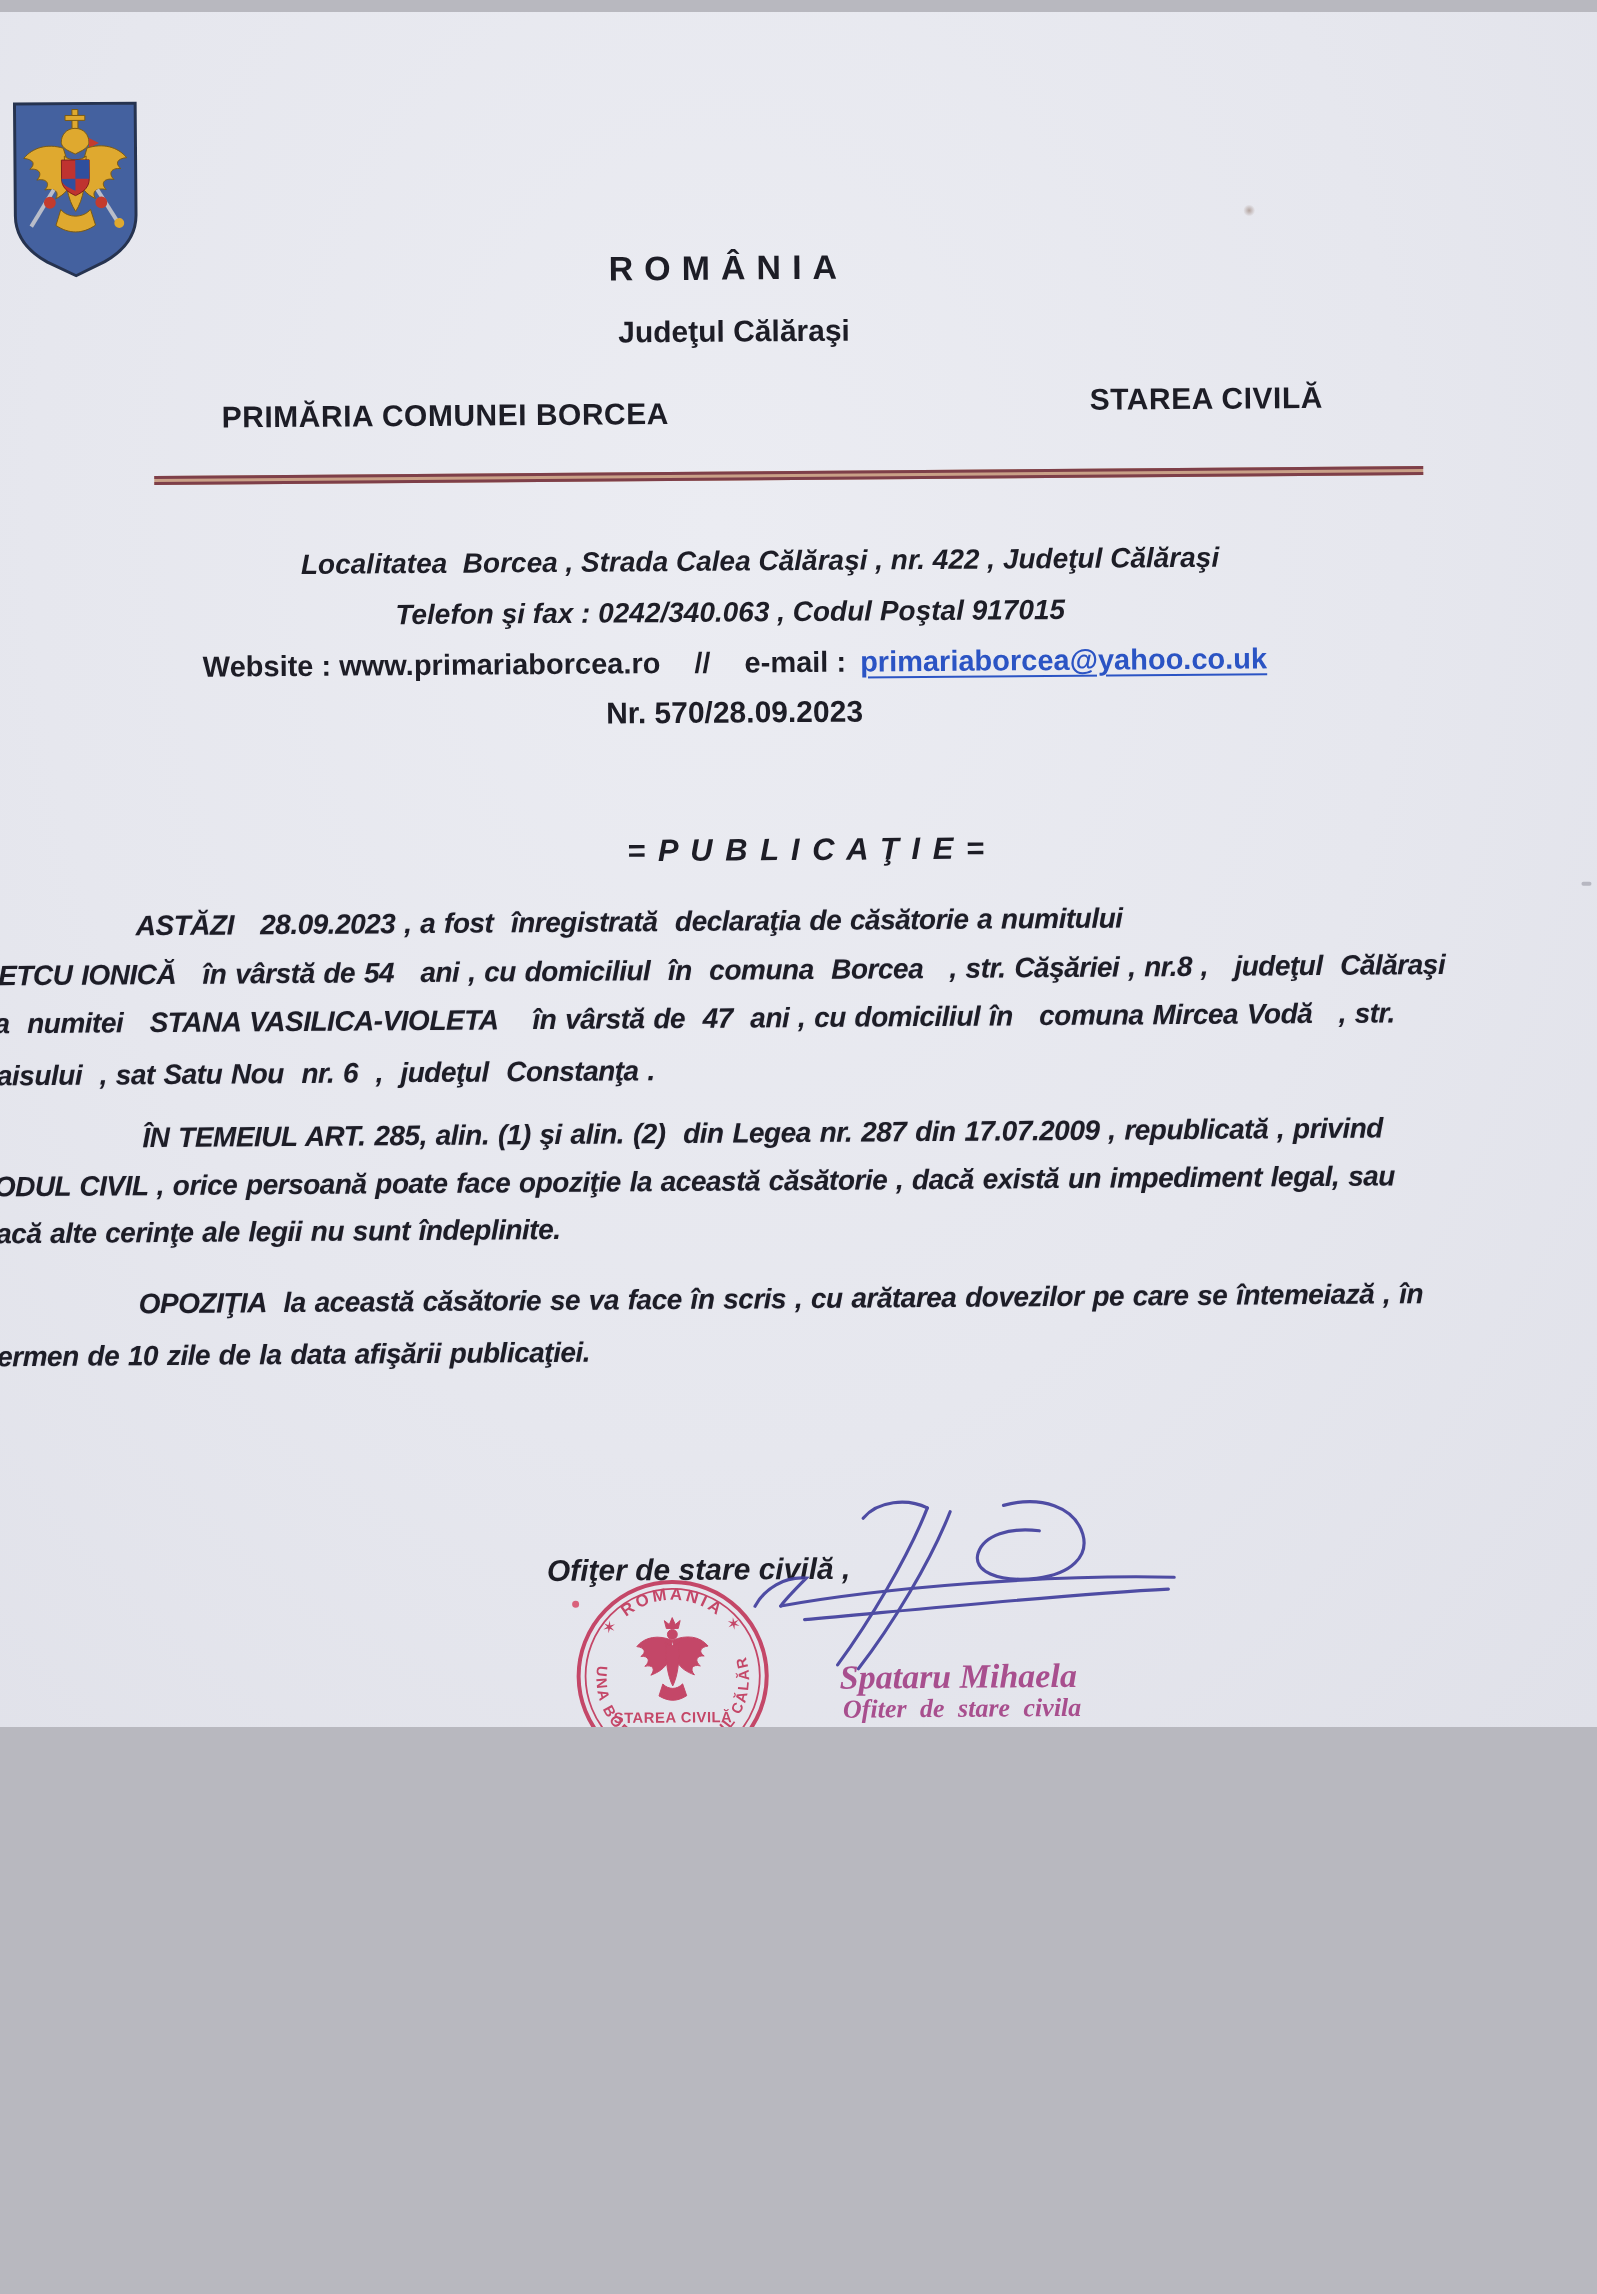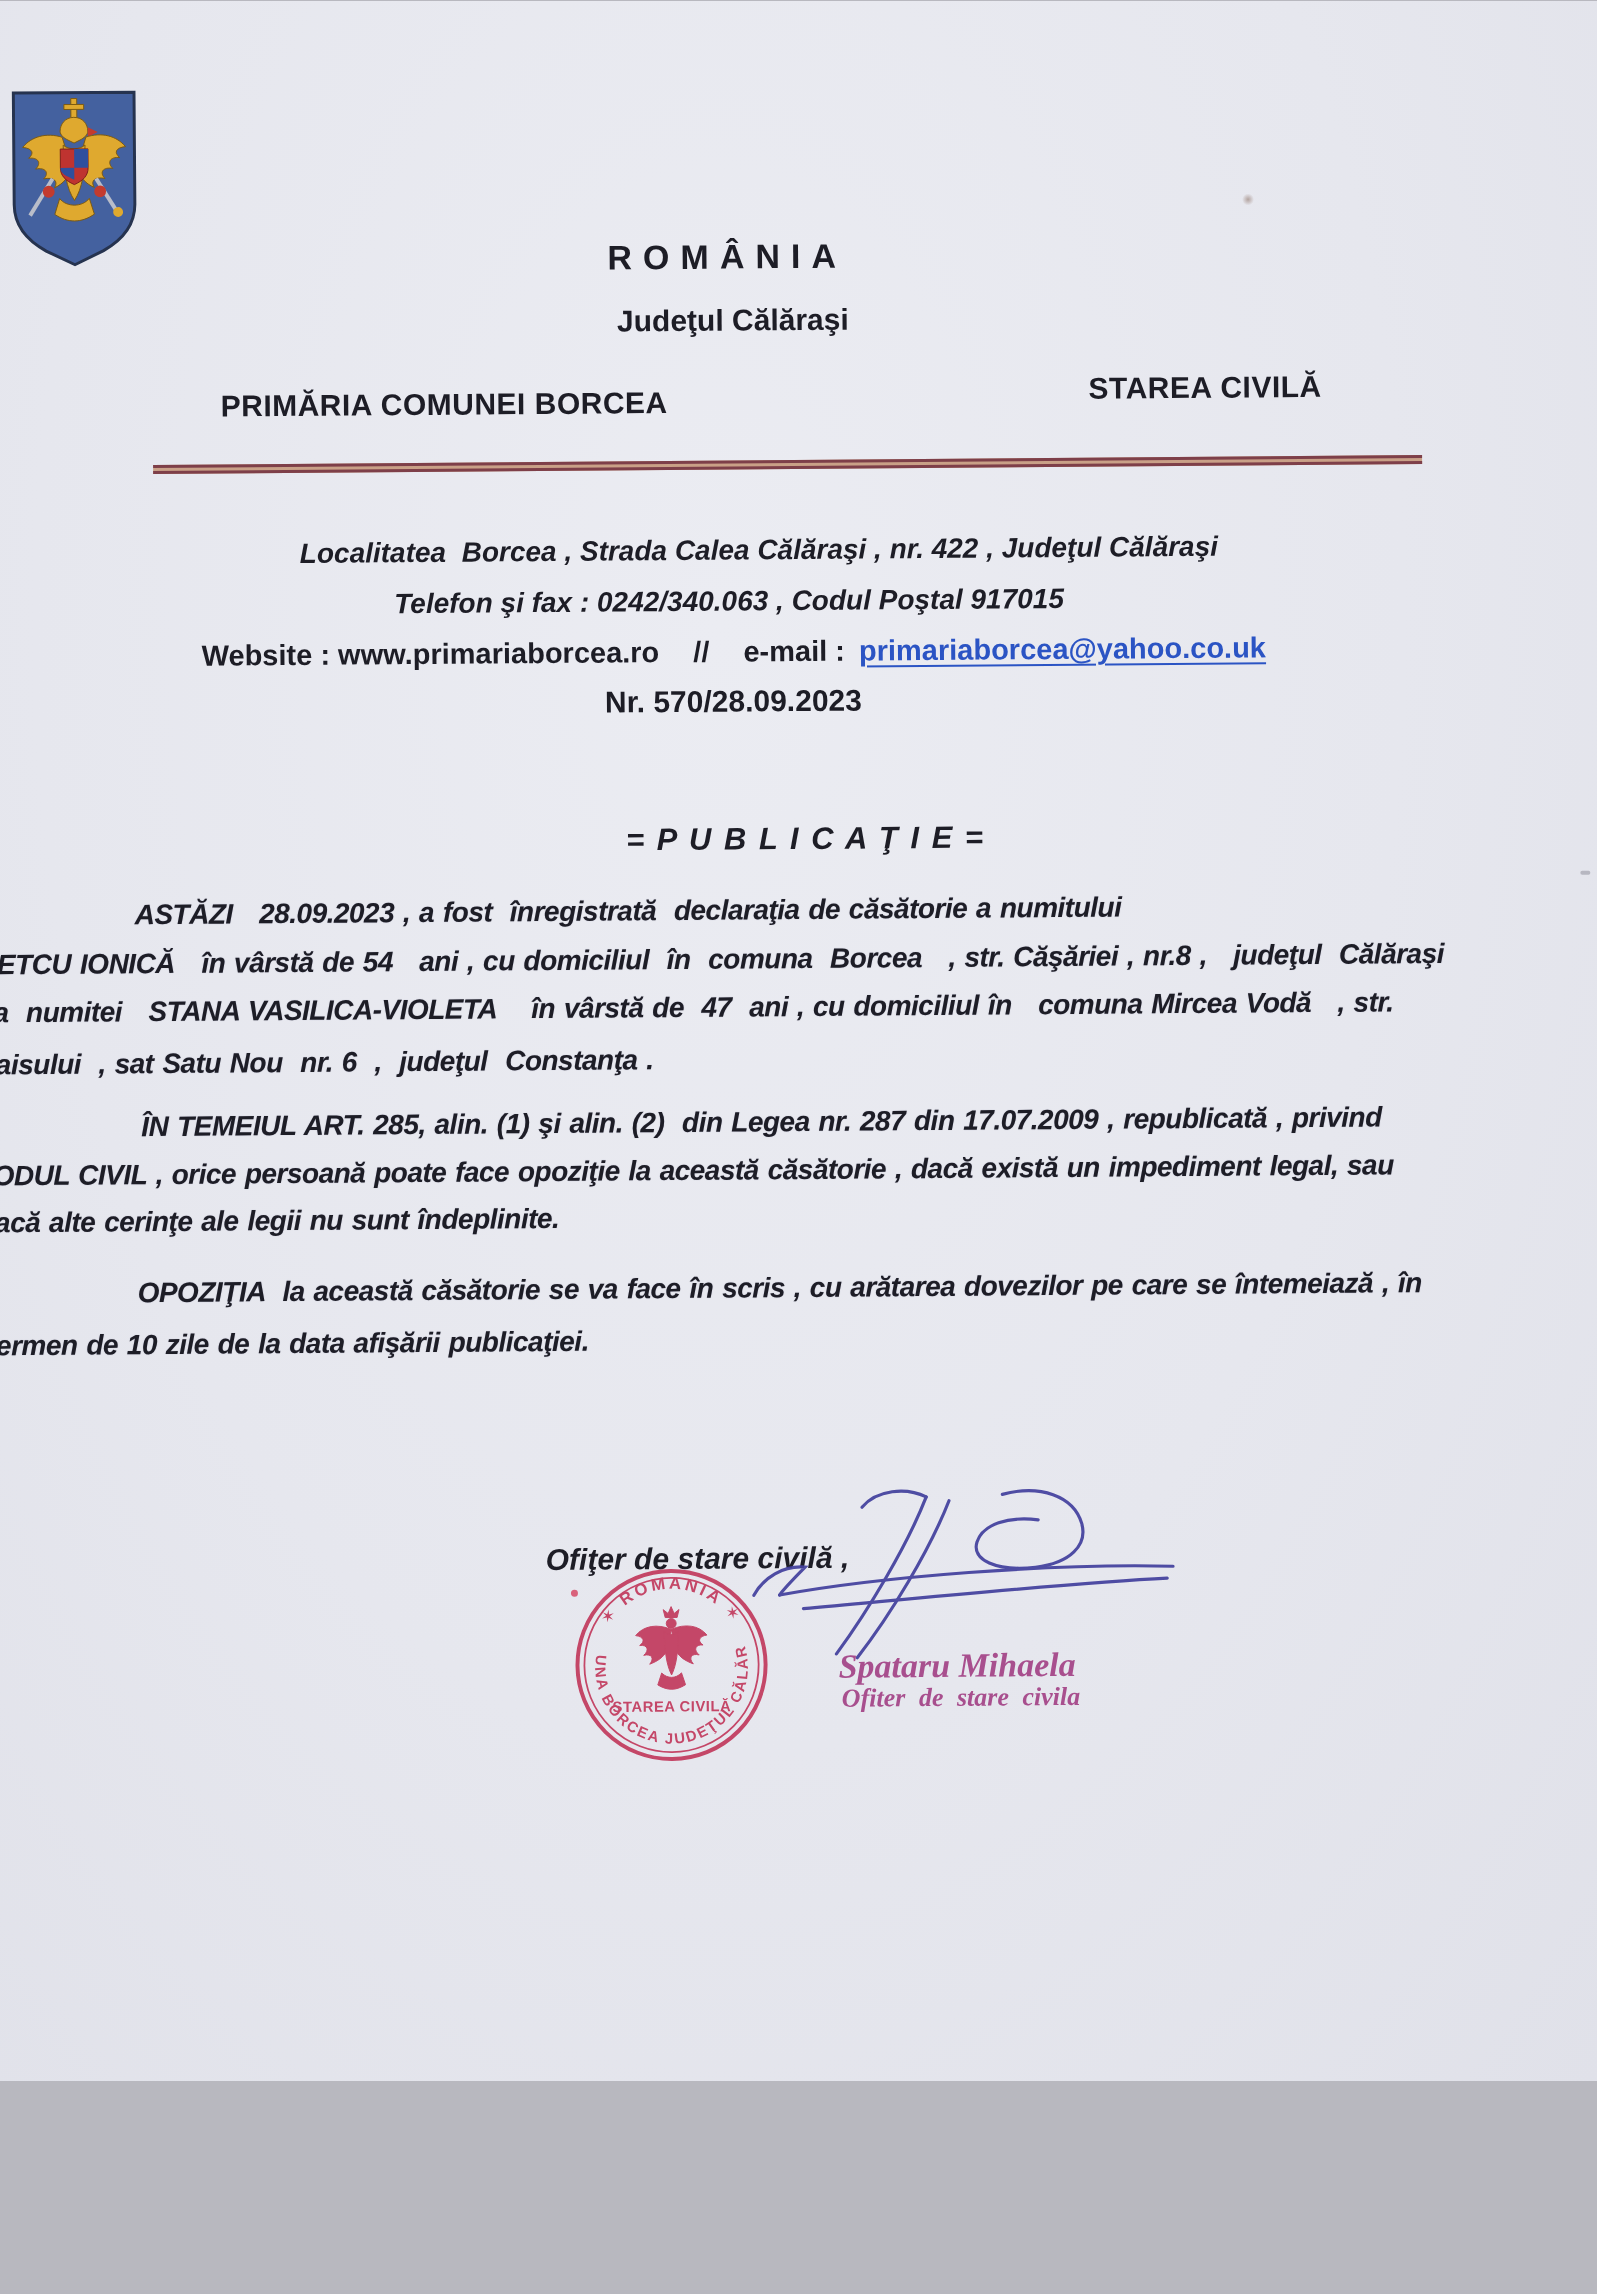--- a/index.html
+++ b/index.html
@@ -1,19 +1,19 @@
 <!DOCTYPE html>
 <html lang="ro"><head>
 <meta charset="utf-8">
 <style>
   html,body{margin:0;padding:0;background:#b8b8bf;}
   #page{
     position:relative;
-    width:1598px;height:2080px;
-    margin:1px auto;
+    width:1598px;height:1715px;
+    margin:12px auto;
     background:
       radial-gradient(ellipse at 45% 30%, #ebecf2 0%, #e6e7ee 55%, #e0e1e9 100%);
     overflow:hidden;
     font-family:"Liberation Sans", sans-serif;
     color:#1d1d26;
   }
   #tilt{
     position:absolute;inset:0;
     transform:rotate(-0.45deg);
     transform-origin:50% 40%;

